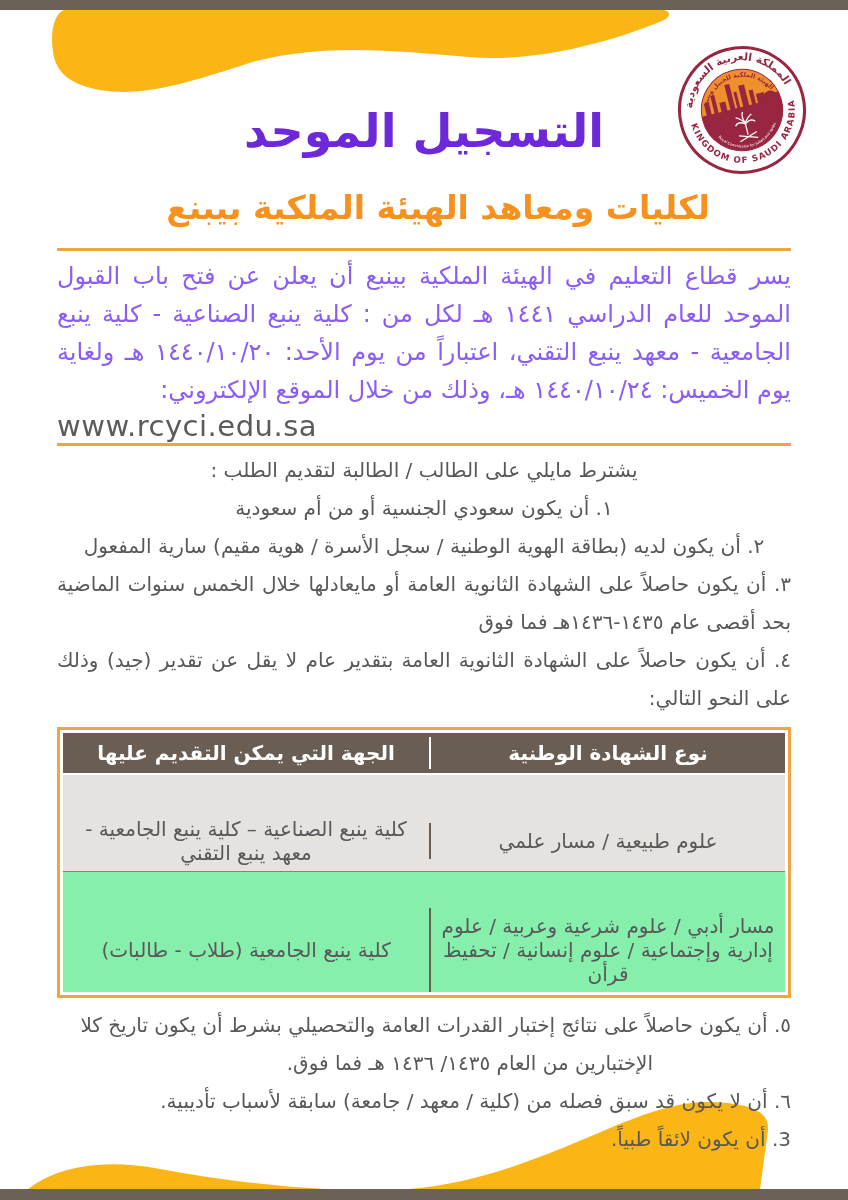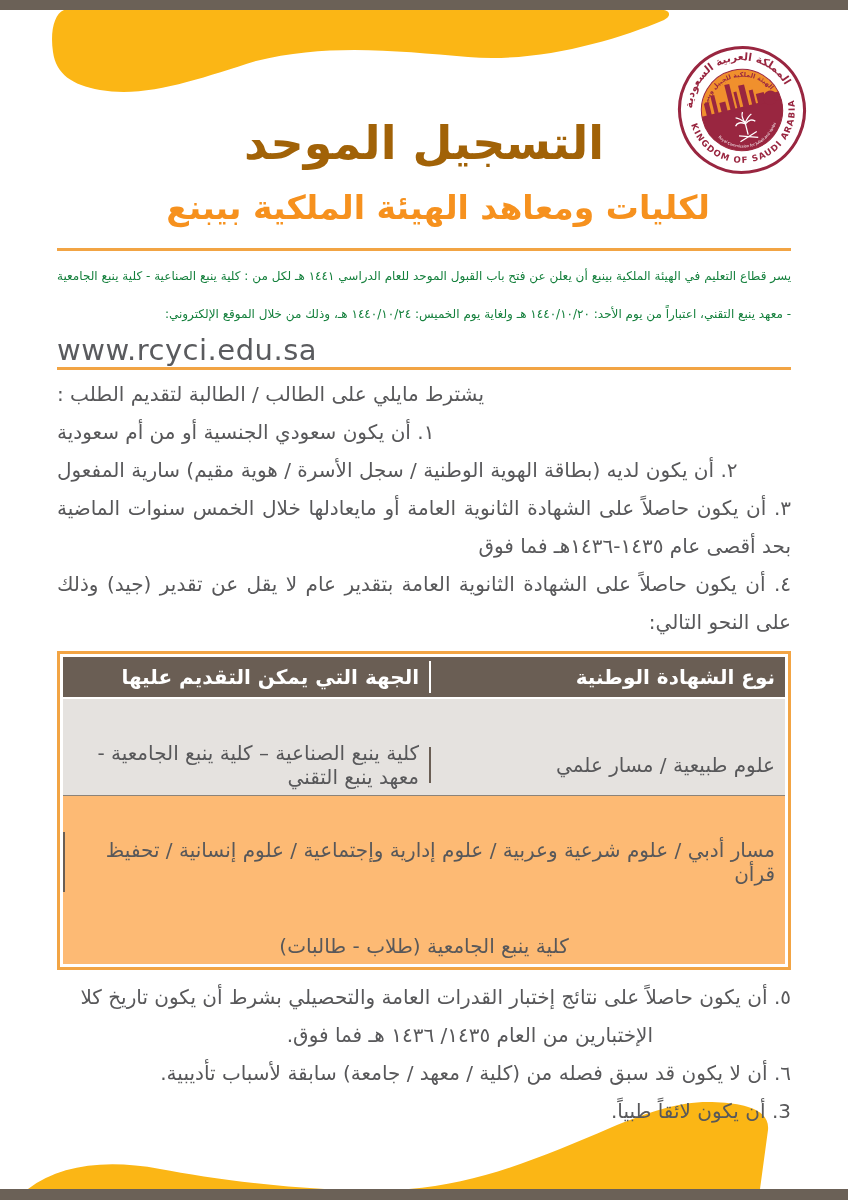--- a/index.html
+++ b/index.html
@@ -9,51 +9,51 @@
     font-family:"DejaVu Sans", sans-serif;
     color:#58585A;
   }
   .topbar{position:absolute;top:0;left:0;width:848px;height:10px;background:#6B6157;z-index:2;}
   .bottombar{position:absolute;bottom:0;left:0;width:848px;height:11px;background:#6B6157;z-index:2;}
   .blob-top{position:absolute;top:10px;left:0;z-index:0;display:block;}
   .blob-bottom{position:absolute;bottom:11px;left:0;z-index:0;display:block;}
   .header{position:relative;height:238px;margin-top:10px;z-index:1;}
   .logo-wrap{position:absolute;top:34px;right:40px;width:132px;height:132px;transform:rotate(-14deg);}
   .page-title{
-    position:absolute;top:108px;left:0;width:100%;text-align:center;
-    font-size:46px;font-weight:bold;color:#a16207;margin:0;line-height:1.1;
+    position:absolute;top:96px;left:0;width:100%;text-align:center;
+    font-size:46px;font-weight:bold;color:#6d28d9;margin:0;line-height:1.1;
   }
   .page-subtitle{
     position:absolute;top:164px;left:0;width:100%;text-align:center;
     font-size:33px;font-weight:bold;color:#F6911E;margin:14px;line-height:1.2;
   }
   .rule{border:none;border-top:3px solid #F2A444;margin:0 57px;position:relative;z-index:1;}
   .intro{position:relative;z-index:1;padding:6px 57px 0;direction:rtl;}
   .intro-paragraph{
-    margin:0;font-size:12px;line-height:38px;text-align:justify;color:#15803d;
+    margin:0;font-size:24px;line-height:38px;text-align:justify;color:#8b5cf6;
   }
   .website{
     direction:ltr;text-align:left;font-size:29px;line-height:34px;color:#5A5B5E;
     letter-spacing:0.5px;
   }
   .reqs{position:relative;z-index:1;padding:5px 57px 0;direction:rtl;font-size:20px;line-height:38px;}
-  .req-line{text-align:left;}
+  .req-line{text-align:center;}
   .req-item{text-align:justify;}
   .tablewrap{
     position:relative;z-index:1;margin:10px 57px 0;border:3px solid #F2A444;
     padding:3px;background:#fff;direction:rtl;
   }
   .trow{display:flex;align-items:center;}
   .thead{background:#6A5E54;color:#fff;font-weight:bold;font-size:20px;min-height:40px;border-bottom:2px solid #fff;}
-  .tcell{flex:0 0 49.3%;box-sizing:border-box;text-align:right;padding:6px 10px;}
+  .tcell{flex:0 0 49.3%;box-sizing:border-box;text-align:center;padding:6px 10px;}
   .tcell.left{flex:1 1 auto;}
   .thead .tcell{border-left:2px solid #fff;padding:4px 10px;}
   .thead .tcell.left{border-left:none;}
   .tbody1{background:#E5E2DF;min-height:76px;font-size:20px;border-bottom:1px solid #8C8379;}
-  .tbody2{background:#fdba74;min-height:92px;font-size:20px;flex-direction:column;}
+  .tbody2{background:#86efac;min-height:92px;font-size:20px;}
   .tbody1 .tcell,.tbody2 .tcell{border-left:2px solid #6A5E54;margin-top:36px;}
   .tbody1 .tcell.left,.tbody2 .tcell.left{border-left:none;}
   .reqs2{position:relative;z-index:1;padding:8px 57px 0;direction:rtl;font-size:20px;line-height:38px;}
   .req-cont{text-align:right;white-space:nowrap;}
   .req-cont.indent{padding-right:138px;}
 </style>
 </head>
 <body>
 
 <div class="topbar"></div>

